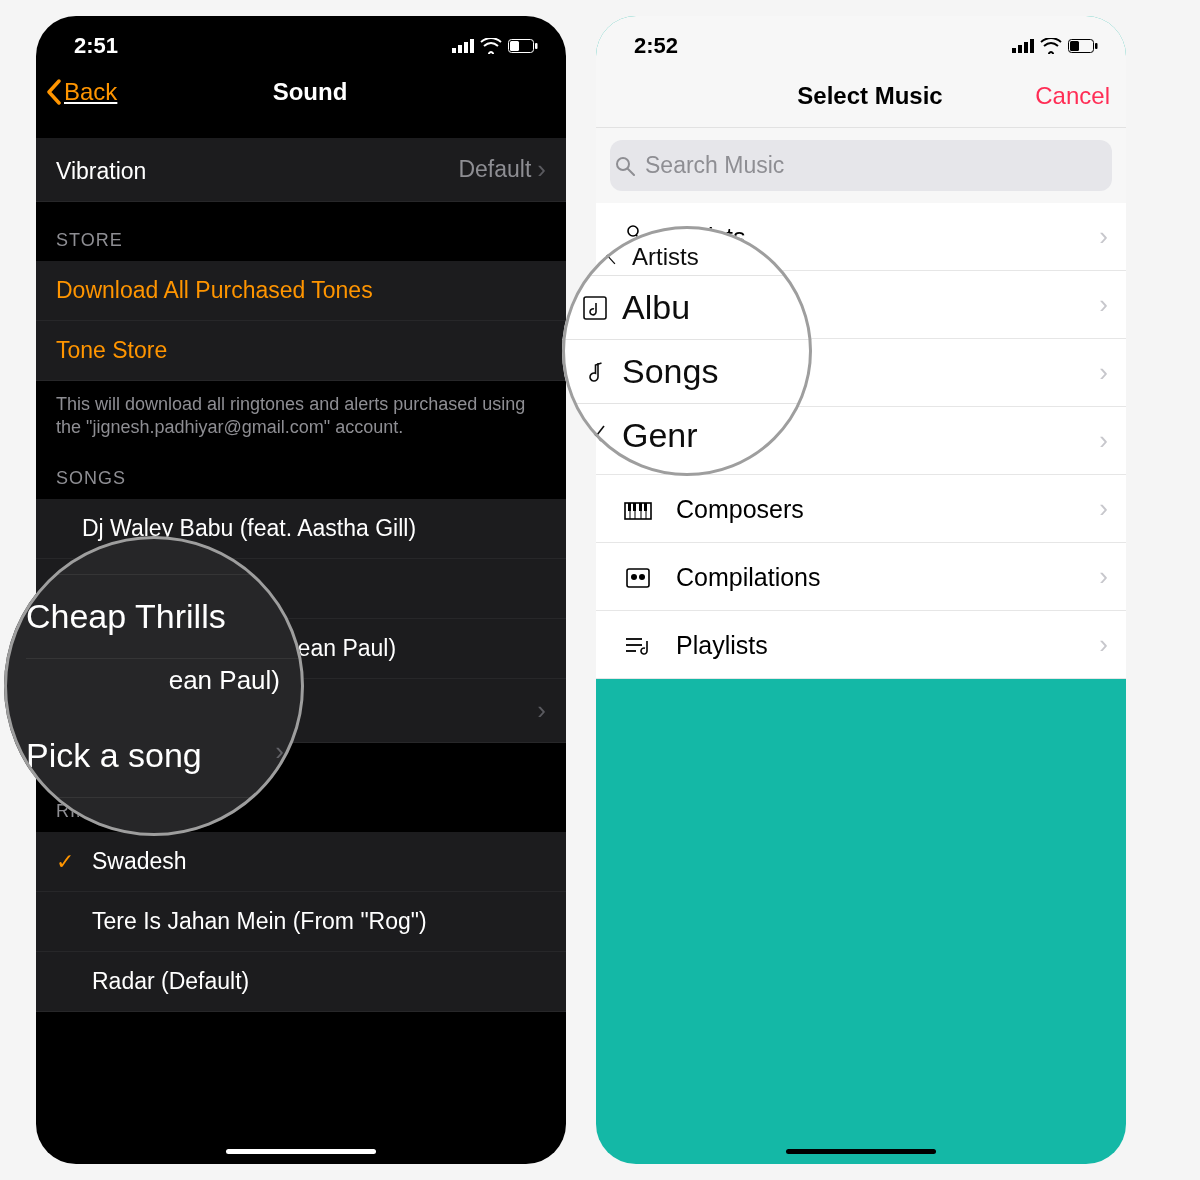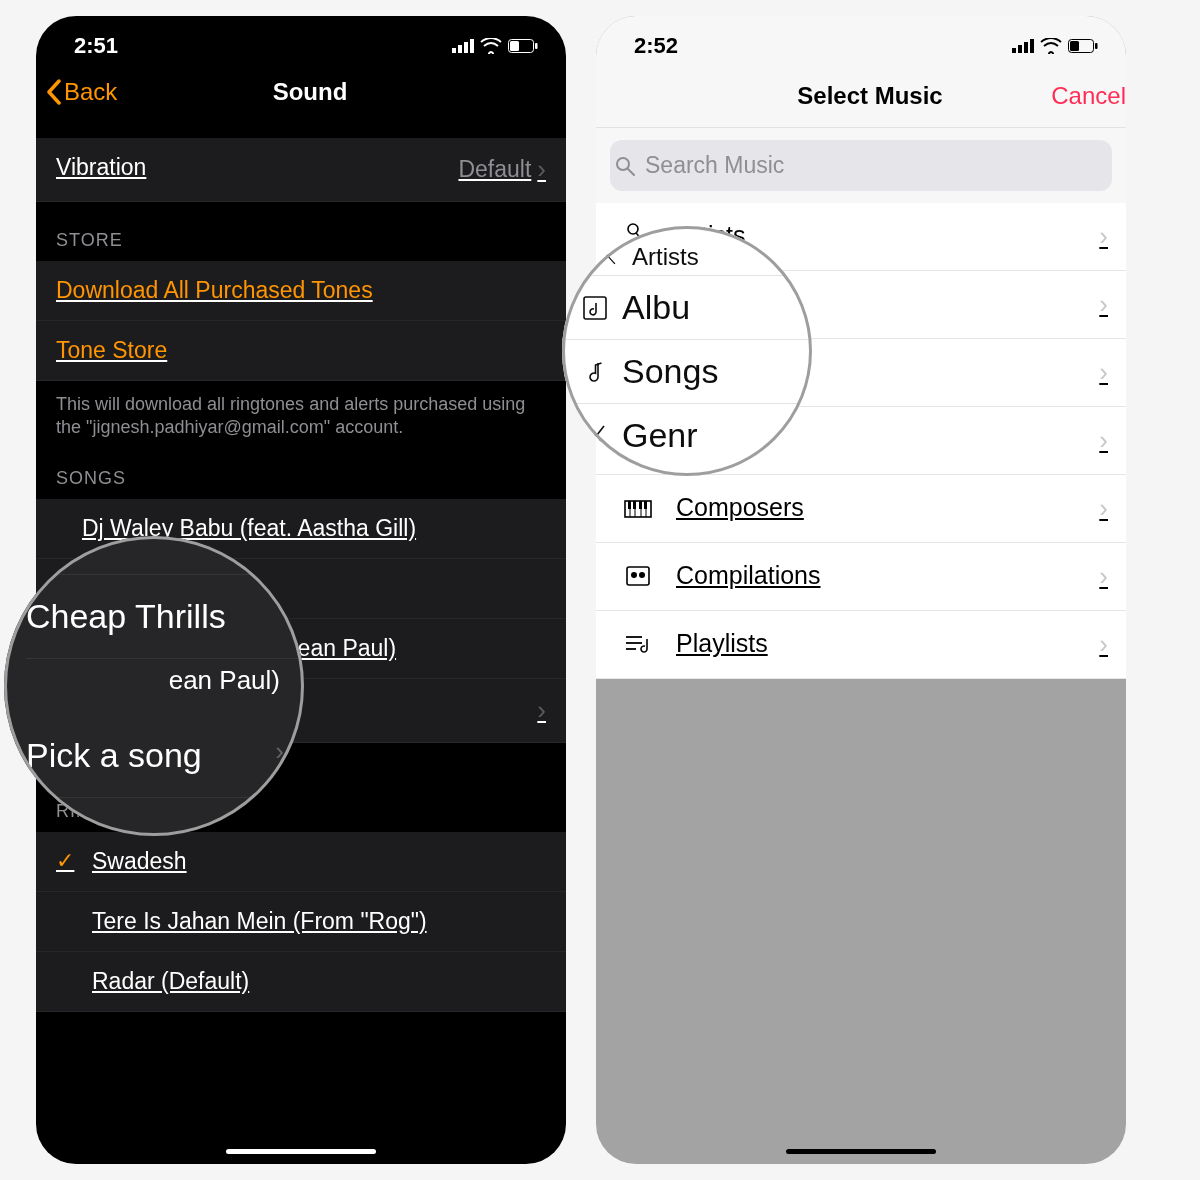--- a/index.html
+++ b/index.html
@@ -16,41 +16,42 @@
     padding: 16px 32px 16px 36px;
   }
   .phone {
     width: 530px;
     height: 1148px;
     border-radius: 40px;
     overflow: hidden;
     position: relative;
   }
   .phone.dark { background: #000; color: #fff; }
-  .phone.light { background: #a3a3a3; color: #000; }
+  .phone.light { background: #14b8a6; color: #000; }
 
   
   .status-bar {
     display: flex;
     align-items: center;
     justify-content: space-between;
     height: 48px;
     padding: 12px 28px 0 38px;
     font-size: 22px;
     font-weight: 600;
   }
   .status-icons { display: flex; align-items: center; gap: 6px; }
 
   
   .nav {
     display: flex;
     align-items: center;
     height: 56px;
     padding: 0 10px;
     position: relative;
+    text-decoration: underline;
   }
   .nav-back {
     display: flex;
     align-items: center;
     color: #ff9500;
     font-size: 24px;
     gap: 2px;
   }
   .nav-title {
     position: absolute;
@@ -61,35 +62,34 @@
     margin-left: 6px;
   }
   .nav.light {
     background: #f7f7f7;
     border-bottom: 1px solid #e2e2e2;
     height: 64px;
   }
   .nav.light .nav-title { color: #000; font-size: 24px; }
   .nav-cancel {
     position: absolute;
-    right: 0;
+    right: 16px;
     color: #ff2d55;
     font-size: 24px;
     text-align: right;
   }
 
   
   .row {
     display: flex;
-    align-items: flex-start;
+    align-items: flex-end;
     justify-content: space-between;
     padding: 16px 20px 16px 20px;
     font-size: 23px;
     border-bottom: 1px solid rgba(255,255,255,0.05);
-    text-decoration: underline;
   }
   .dark .row { background: #1c1c1e; }
   .dark .row.indent { padding-left: 46px; }
   .row .value { color: #8e8e93; font-size: 23px; display: flex; align-items: center; gap: 6px; }
   .chev { color: #5a5a5f; font-size: 26px; }
   .light .chev { color: #c7c7cc; }
 
   .section-header {
     padding: 28px 20px 10px 20px;
     font-size: 18px;

